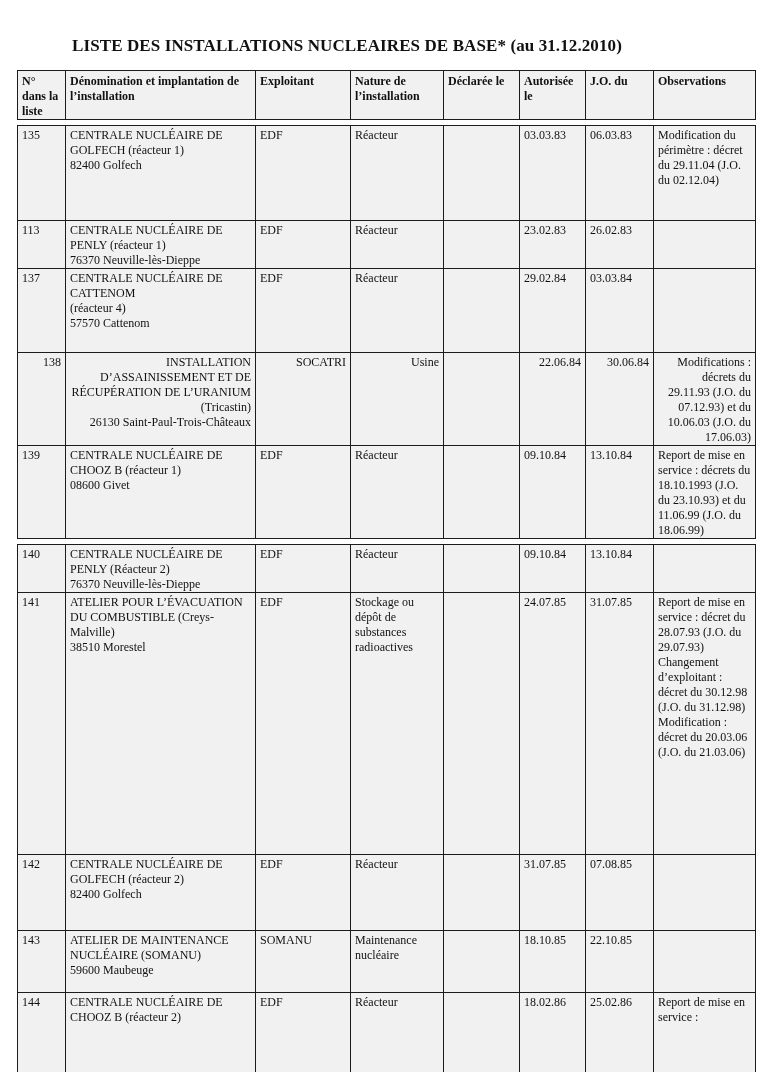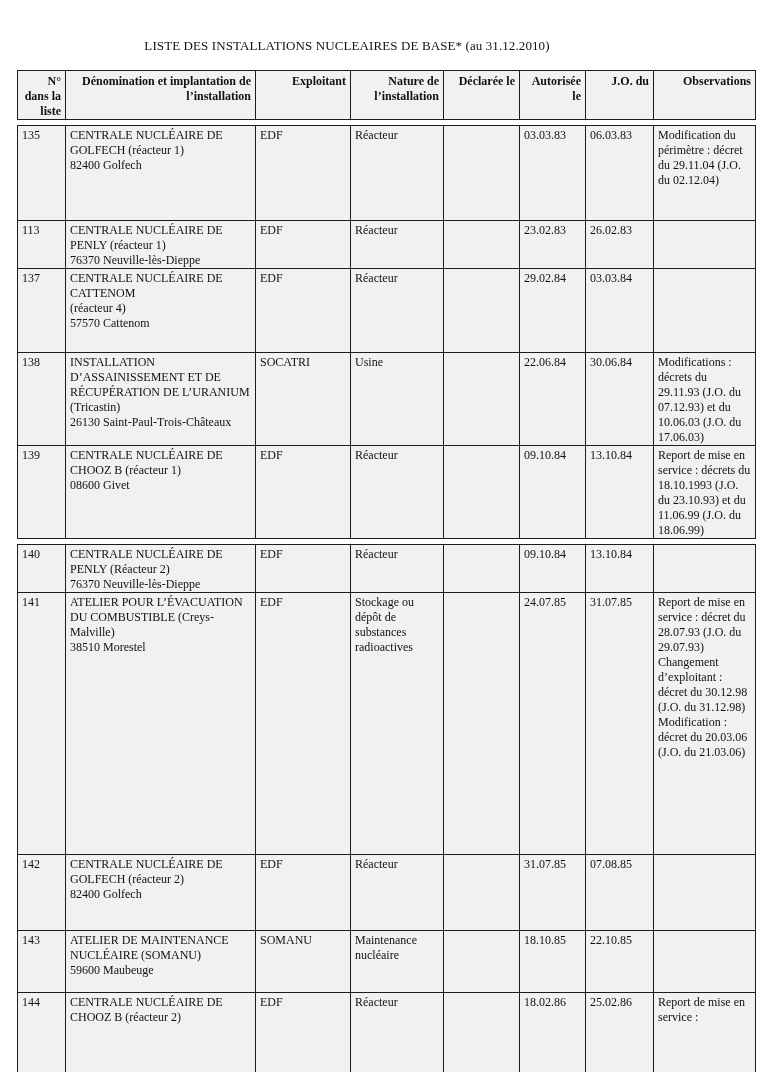--- a/index.html
+++ b/index.html
@@ -2,40 +2,40 @@
 <html><head>
 <meta charset="utf-8">
 <style>
   html,body{margin:0;padding:0;}
   body{
     width:772px;height:1072px;overflow:hidden;background:#ffffff;
     font-family:"Liberation Serif","DejaVu Serif",serif;color:#111;
   }
   .title{
     margin-top:38px;width:694px;text-align:center;
-    font-weight:normal;font-size:13px;line-height:15px;letter-spacing:.1px;
+    font-weight:bold;font-size:17px;line-height:15px;letter-spacing:.1px;
   }
   table.tbl{
     border-collapse:collapse;table-layout:fixed;
     margin-left:17px;width:738px;
   }
   table.header-tbl{margin-top:17px;}
   table.body-tbl{margin-top:5px;}
   .tbl th,.tbl td{
     border:1px solid #1c1c1c;background:#f1f1f1;
     vertical-align:top;padding:2px 4px 0 4px;
     font-size:12px;line-height:15px;overflow:hidden;
   }
-  .tbl th{font-weight:bold;text-align:right;height:38px;padding-top:3px;}
+  .tbl th{font-weight:bold;text-align:left;height:38px;padding-top:3px;}
   .tbl td{white-space:pre-line;}
   td.c-num{}
   tr[data-row="135"]{height:95px;}
   tr[data-row="136"]{height:48px;}
   tr[data-row="137"]{height:84px;}
-  tr[data-row="138"]{height:91px;}
+  tr[data-row="138"]{height:91px;text-align:right;}
   tr[data-row="139"]{height:88px;}
   tr[data-row="140"]{height:47px;}
   tr[data-row="141"]{height:262px;}
   tr[data-row="142"]{height:76px;}
   tr[data-row="143"]{height:62px;}
   tr[data-row="144"]{height:80px;}
 </style>
 </head>
 <body>
 

